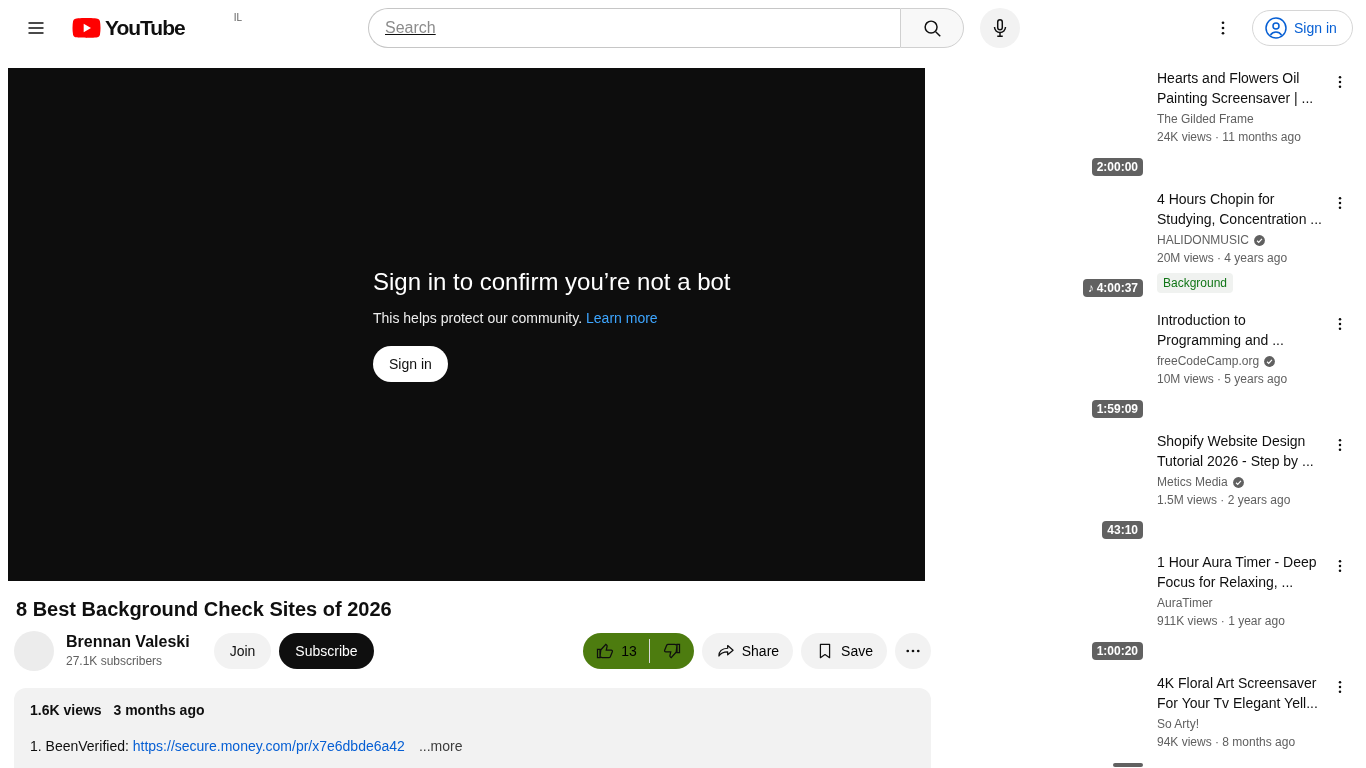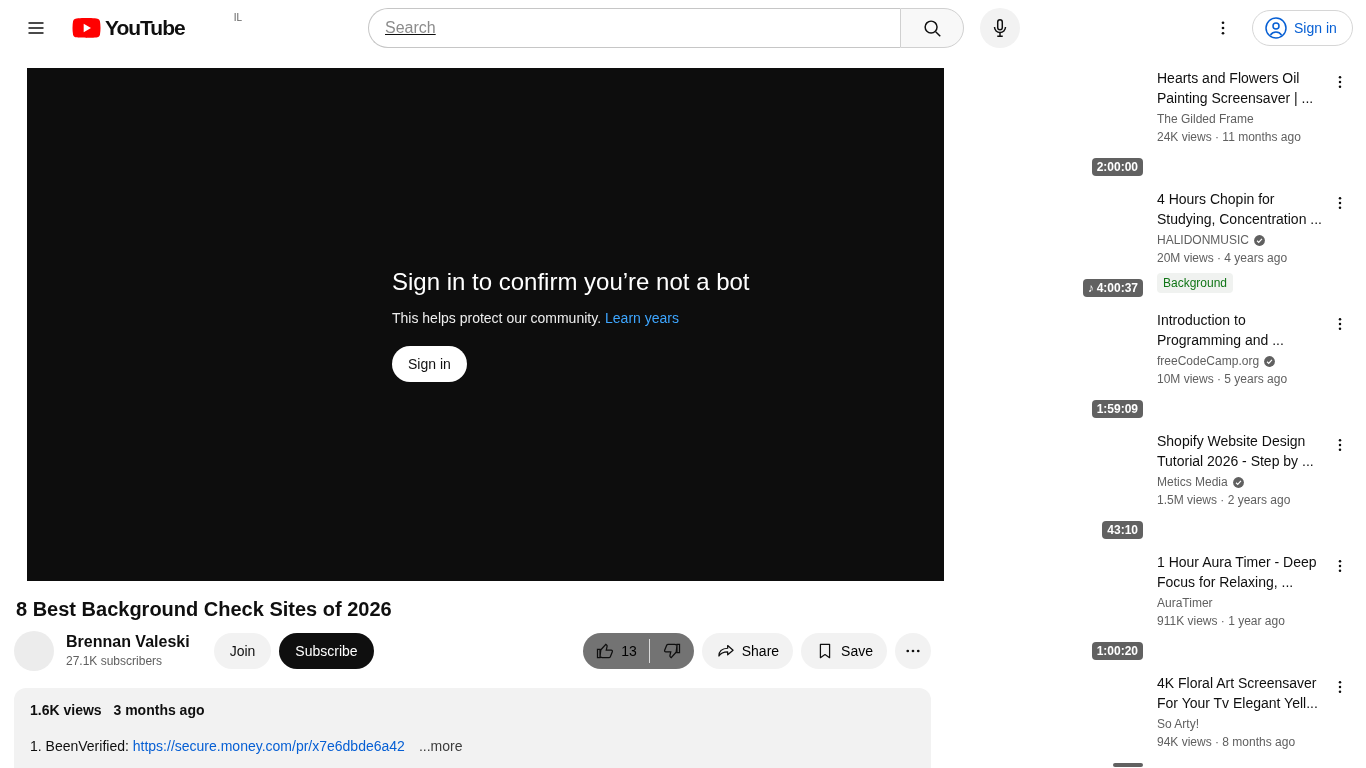--- a/index.html
+++ b/index.html
@@ -26,42 +26,42 @@
   .mic-btn { position:absolute; left:980px; top:8px; width:40px; height:40px; border-radius:50%;
     background:#f2f2f2; border:none; cursor:pointer; display:flex; align-items:center; justify-content:center; }
 
   .kebab-btn { position:absolute; left:1203px; top:8px; width:40px; height:40px; background:transparent;
     border:none; cursor:pointer; display:flex; align-items:center; justify-content:center; }
   .signin-btn { position:absolute; left:1252px; top:10px; height:36px; padding:0 15px 0 11px;
     border:1px solid #d6d6d6; border-radius:18px; background:#fff; color:#065fd4; font-size:14px;
     font-weight:500; display:flex; align-items:center; gap:6px; cursor:pointer; font-family:inherit; }
 
   
-  .player { position:absolute; left:27px; top:68px; width:917px; height:513px; background:#0d0d0d; }
+  .player { position:absolute; left:8px; top:68px; width:917px; height:513px; background:#0d0d0d; }
   .player-msg { position:absolute; left:365px; top:50%; transform:translateY(-50%); }
   .player-msg h1 { color:#fff; font-size:24px; font-weight:400; margin-bottom:14px; }
   .player-sub { color:#eee; font-size:14px; margin-bottom:20px; }
   .learn-more { color:#3ea6ff; text-decoration:none; margin-left:4px; cursor:pointer; }
   .player-signin { height:36px; padding:0 16px; border:none; border-radius:18px; background:#fff;
     color:#0f0f0f; font-size:14px; font-weight:500; cursor:pointer; font-family:inherit; }
 
   
   .below { position:absolute; left:14px; top:595px; width:917px; }
   .video-title { font-size:20px; font-weight:700; line-height:28px; padding-left:2px; }
   .owner-row { margin-top:8px; display:flex; align-items:center; }
   .avatar { width:40px; height:40px; border-radius:50%; background:#ececec; flex:0 0 40px; cursor:pointer; }
   .owner-text { margin-left:12px; margin-right:24px; }
   .owner-name { font-size:16px; font-weight:600; line-height:20px; cursor:pointer; }
   .owner-subs { font-size:12px; color:#606060; line-height:18px; }
   .join-btn { height:36px; padding:0 16px; border:none; border-radius:18px; background:#f2f2f2;
     font-size:14px; font-weight:500; color:#0f0f0f; cursor:pointer; margin-right:8px; font-family:inherit; }
   .subscribe-btn { height:36px; padding:0 16px; border:none; border-radius:18px; background:#0f0f0f;
     color:#fff; font-size:14px; font-weight:500; cursor:pointer; font-family:inherit; }
   .actions { margin-left:auto; display:flex; align-items:center; gap:8px; }
-  .pill { height:36px; border-radius:18px; background:#737373; display:flex; align-items:center;
+  .pill { height:36px; border-radius:18px; background:#4d7c0f; display:flex; align-items:center;
     font-size:14px; font-weight:500; color:#0f0f0f; }
   .seg { display:flex; align-items:center; gap:6px; padding:0 12px; height:36px; cursor:pointer; border:none;
     background:transparent; font-size:14px; font-weight:500; font-family:inherit; }
   .seg-divider { width:1px; height:24px; background:#d9d9d9; }
   .pill-btn { display:flex; align-items:center; gap:6px; padding:0 14px; height:36px; cursor:pointer;
     border:none; background:#f2f2f2; border-radius:18px; font-size:14px; font-weight:500; font-family:inherit; }
   .more-btn { width:36px; height:36px; border-radius:50%; background:#f2f2f2; border:none; cursor:pointer;
     display:flex; align-items:center; justify-content:center; }
 
   .desc-box { margin-top:17px; background:#f2f2f2; border-radius:12px; padding:12px 16px; height:120px;
@@ -144,21 +144,21 @@
         <path d="M6.5 19a6.5 6.5 0 0 1 11 0"></path>
     </svg>
     <span>Sign in</span>
   </button>
 </div>
 
 <div class="player">
   <div class="player-msg">
     <h1>Sign in to confirm you’re not a bot</h1>
     <div class="player-sub">
-      <span>This helps protect our community.</span><a class="learn-more">Learn years</a>
+      <span>This helps protect our community.</span><a class="learn-more">Learn more</a>
     </div>
     <button class="player-signin">Sign in</button>
   </div>
 </div>
 
 <div class="below">
   <div class="video-title">8 Best Background Check Sites of 2026</div>
 
   <div class="owner-row">
     <div class="avatar"></div>

